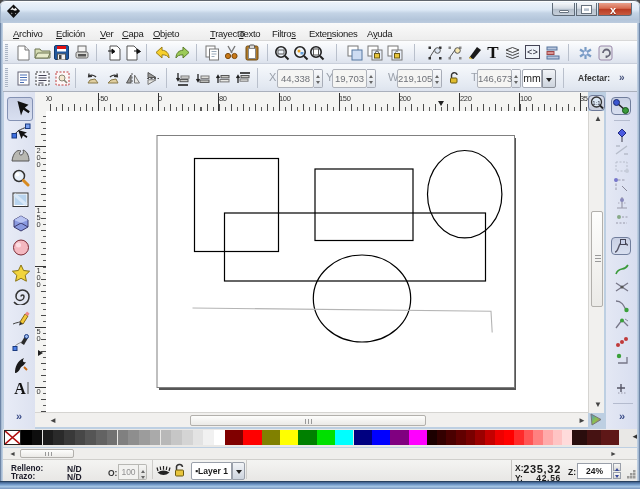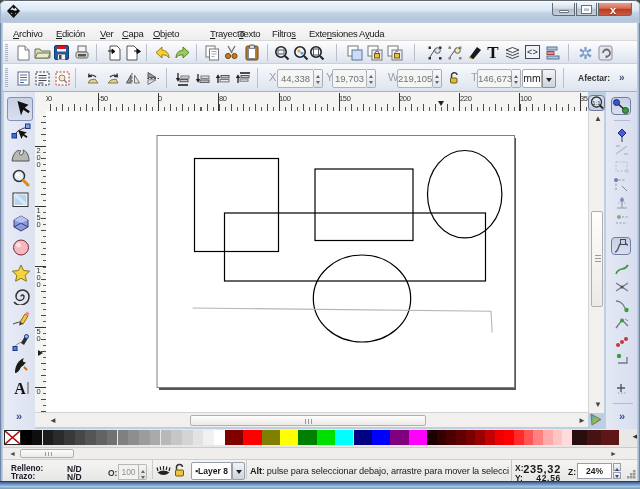--- a/index.html
+++ b/index.html
@@ -88,21 +88,21 @@
 <div id="menubar">
  <div class="menu" style="left:10px"><u>A</u>rchivo</div>
  <div class="menu" style="left:53px"><u>E</u>dición</div>
  <div class="menu" style="left:97px"><u>V</u>er</div>
  <div class="menu" style="left:119px"><u>C</u>apa</div>
  <div class="menu" style="left:150px"><u>O</u>bjeto</div>
  <div class="menu" style="left:207px"><u>T</u>rayecto</div>
  <div class="menu" style="left:236px"><u>T</u>exto</div>
  <div class="menu" style="left:269px">Filtro<u>s</u></div>
  <div class="menu" style="left:306px">Exte<u>n</u>siones</div>
- <div class="menu" style="left:356px">A<u>y</u>uda</div>
+ <div class="menu" style="left:364px">A<u>y</u>uda</div>
 </div>
 <div id="tb1">
  <div class="grip" style="left:2px;top:3px;height:17px"></div>
  <svg class="ic" style="left:13px;top:4px" width="15" height="16">
       <path d="M2 1 h7 l4 4 v10 h-11 z" fill="#fff" stroke="#777"></path>
       <path d="M9 1 v4 h4" fill="#eee" stroke="#777"></path>
     </svg>
  <svg class="ic" style="left:31px;top:4px" width="17" height="16">
       <path d="M1 13 V4 h5 l1.5 2 H16 v7 z" fill="#d6ddb4" stroke="#6c7552"></path>
       <path d="M1 13 L3.5 8 H16 L14 13 z" fill="#e8eccc" stroke="#6c7552"></path>
@@ -589,26 +589,25 @@
  <div class="spinbtns" style="left:136px;top:4px;width:8px;height:16px;background:linear-gradient(#f6f6f4,#dcdcda);border-color:#b8b8b4"></div>
  <div class="abs" style="left:149px;top:0px;width:1px;height:19px;background:#cdccc9"></div>
  <svg class="ic" style="left:153px;top:5px" width="15" height="13" viewBox="0 0 15 13">
       <path d="M2 6 L1 2.5 M4.7 5 L4.2 1.5 M7.5 4.7 V1 M10.3 5 L10.8 1.5 M13 6 L14 2.5" stroke="#222" fill="none" stroke-width="1.2"></path>
       <path d="M1.5 7.5 Q7.5 3.5 13.5 7.5 Q7.5 12.5 1.5 7.5 z" fill="#222"></path>
     </svg>
  <svg class="ic" style="left:170px;top:3px" width="13" height="15" viewBox="0 0 13 15">
       <path d="M3.5 7 V5 a3 3 0 0 1 6-1" fill="none" stroke="#333" stroke-width="1.5"></path>
       <rect x="2.5" y="7" width="8" height="6" rx="1" fill="#e8c53c" stroke="#6b5a10"></rect>
     </svg>
- <div class="abs" style="left:188px;top:2px;width:41px;height:18px;background:#fff;border:1px solid #9aa0aa;border-radius:2px 0 0 2px;font-size:8.5px;font-weight:bold;text-align:center;line-height:16px">▪Layer 8</div>
+ <div class="abs" style="left:188px;top:2px;width:41px;height:18px;background:#fff;border:1px solid #9aa0aa;border-radius:2px 0 0 2px;font-size:8.5px;font-weight:bold;text-align:center;line-height:16px">▪Layer 1</div>
  <div class="abs" style="left:229px;top:2px;width:13px;height:18px;background:linear-gradient(#f2f4f7,#cdd4de);border:1px solid #9aa0aa;border-radius:0 2px 2px 0">
       <div class="abs" style="left:3px;top:7px;width:0;height:0;border:3px solid transparent;border-top:4px solid #222"></div>
     </div>
  <div class="abs" style="left:243px;top:0px;width:1px;height:19px;background:#cdccc9"></div>
- <div class="abs" style="left:247px;top:6px;width:260px;overflow:hidden;white-space:nowrap;font-size:9.2px;letter-spacing:-0.1px"><b>Alt</b>: pulse para seleccionar debajo, arrastre para mover la selecci</div>
  <div class="abs" style="left:508px;top:0px;width:1px;height:21px;background:#c5c4c1"></div>
  <div class="abs" style="left:512px;top:3px;font-weight:bold;font-size:8.5px">X:</div>
  <div class="abs" style="left:512px;top:12.5px;font-weight:bold;font-size:8.5px">Y:</div>
  <div class="abs" style="left:520px;top:3px;width:38px;text-align:right;font-weight:bold;font-size:11px;letter-spacing:0.7px">235,32</div>
  <div class="abs" style="left:520px;top:12.5px;width:38px;text-align:right;font-weight:bold;font-size:8.5px;letter-spacing:0.7px">42,56</div>
  <div class="abs" style="left:565px;top:7px;font-weight:bold;font-size:8.5px">Z:</div>
  <div class="abs" style="left:574px;top:3px;width:35px;height:16px;background:#fff;border:1px solid #9aa0aa;font-size:8.5px;font-weight:bold;text-align:center;line-height:15px">24%</div>
  <div class="abs" style="left:610px;top:3px;width:8px;height:7.5px;background:linear-gradient(#f8f8f6,#dadad8);border:1px solid #9aa0aa">
       <div class="abs" style="left:1px;top:1.5px;border:2.5px solid transparent;border-bottom:3px solid #3a4a9a"></div>
     </div>

